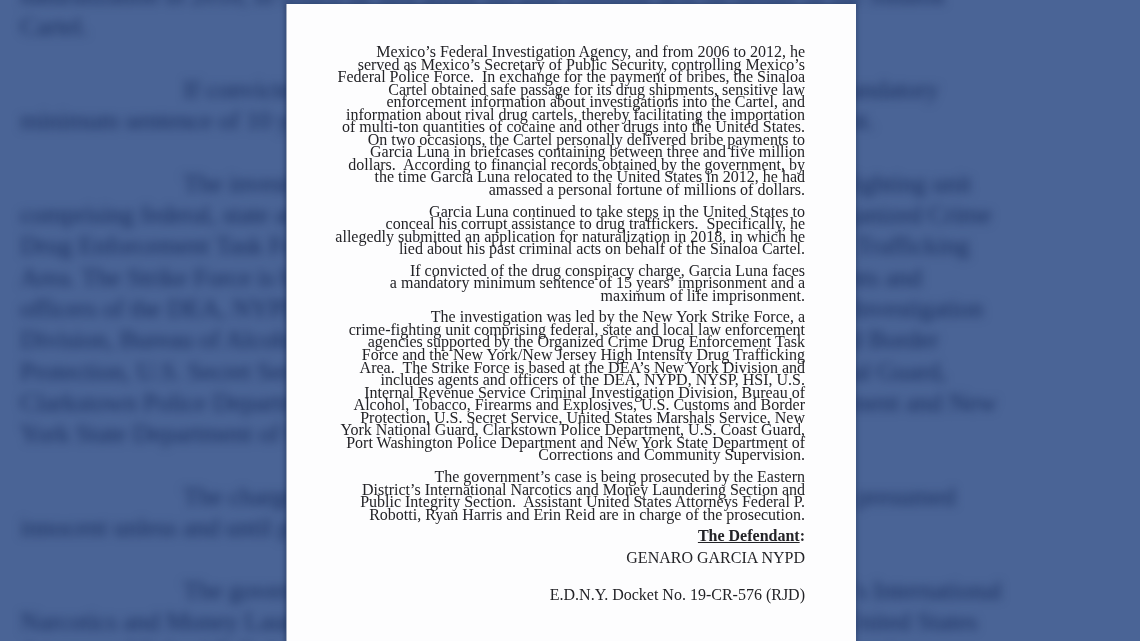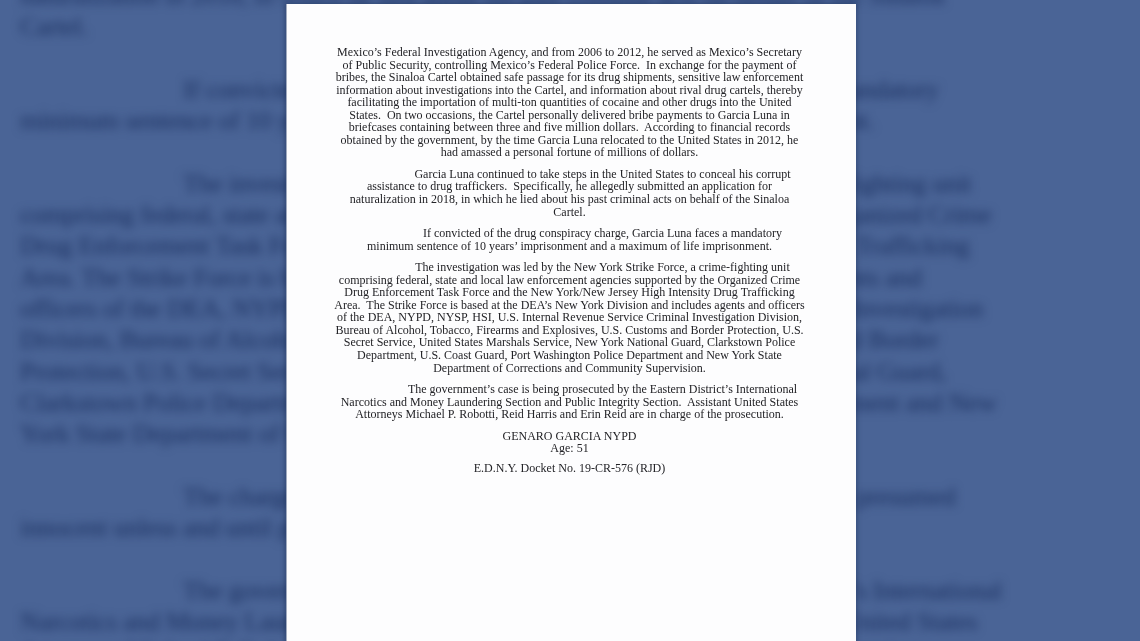--- a/index.html
+++ b/index.html
@@ -17,29 +17,29 @@
 
   
   .page{
     position:absolute;left:286px;top:4px;width:569px;height:700px;
     background:#fdfdfe;
     border-left:1px solid rgba(50,72,115,0.45);
     box-shadow:-2px 0 4px rgba(25,42,80,0.35), 2px 0 4px rgba(25,42,80,0.25);
   }
   .doc{
     position:absolute;left:47px;top:42px;width:471px;
-    font-size:12px;line-height:12.55px;color:#232327;
-    text-align:center;
+    font-size:16px;line-height:12.55px;color:#232327;
+    text-align:right;
   }
   .doc p{margin:0 0 9px 0;white-space:pre-wrap;}
   .doc p.indent{text-indent:66px;}
   .heading{font-weight:bold;margin:0 0 11px 0;}
   .heading .u{text-decoration:underline;}
   .def-line{margin:0;line-height:12.4px;}
-  .docket{margin-top:7px;}
+  .docket{margin-top:25px;}
 </style>
 </head>
 <body>
 
 <div class="screen">
 
   <div class="bg-doc">
     <div class="bg-line">naturalization in 2018, in which he lied about his past criminal acts on behalf of the Sinaloa</div>
     <div class="bg-line">Cartel.</div>
     <div class="bg-line"></div>
@@ -61,24 +61,24 @@
     <div class="bg-line"></div>
     <div class="bg-line indent">The government’s case is being prosecuted by the Eastern District’s International</div>
     <div class="bg-line">Narcotics and Money Laundering Section and Public Integrity Section.  Assistant United States</div>
     <div class="bg-line">Attorneys Michael P. Robotti, Ryan Harris and Erin Reid are in charge of the prosecution.</div>
   </div>
 
   <div class="page">
     <div class="doc">
       <p class="para">Mexico’s Federal Investigation Agency, and from 2006 to 2012, he served as Mexico’s Secretary of Public Security, controlling Mexico’s Federal Police Force.  In exchange for the payment of bribes, the Sinaloa Cartel obtained safe passage for its drug shipments, sensitive law enforcement information about investigations into the Cartel, and information about rival drug cartels, thereby facilitating the importation of multi-ton quantities of cocaine and other drugs into the United States.  On two occasions, the Cartel personally delivered bribe payments to Garcia Luna in briefcases containing between three and five million dollars.  According to financial records obtained by the government, by the time Garcia Luna relocated to the United States in 2012, he had amassed a personal fortune of millions of dollars.</p>
       <p class="para indent">Garcia Luna continued to take steps in the United States to conceal his corrupt assistance to drug traffickers.  Specifically, he allegedly submitted an application for naturalization in 2018, in which he lied about his past criminal acts on behalf of the Sinaloa Cartel.</p>
-      <p class="para indent">If convicted of the drug conspiracy charge, Garcia Luna faces a mandatory minimum sentence of 10 years’ imprisonment and a maximum of life imprisonment.</p>
+      <p class="para indent">If convicted of the drug conspiracy charge, Garcia Luna faces a mandatory minimum sentence of 15 years’ imprisonment and a maximum of life imprisonment.</p>
       <p class="para indent">The investigation was led by the New York Strike Force, a crime-fighting unit comprising federal, state and local law enforcement agencies supported by the Organized Crime Drug Enforcement Task Force and the New York/New Jersey High Intensity Drug Trafficking Area.  The Strike Force is based at the DEA’s New York Division and includes agents and officers of the DEA, NYPD, NYSP, HSI, U.S. Internal Revenue Service Criminal Investigation Division, Bureau of Alcohol, Tobacco, Firearms and Explosives, U.S. Customs and Border Protection, U.S. Secret Service, United States Marshals Service, New York National Guard, Clarkstown Police Department, U.S. Coast Guard, Port Washington Police Department and New York State Department of Corrections and Community Supervision.</p>
-      <p class="para indent">The government’s case is being prosecuted by the Eastern District’s International Narcotics and Money Laundering Section and Public Integrity Section.  Assistant United States Attorneys Michael P. Robotti, Reid Harris and Erin Reid are in charge of the prosecution.</p>
+      <p class="para indent">The government’s case is being prosecuted by the Eastern District’s International Narcotics and Money Laundering Section and Public Integrity Section.  Assistant United States Attorneys Federal P. Robotti, Ryan Harris and Erin Reid are in charge of the prosecution.</p>
 
+      <p class="heading"><span class="u">The Defendant</span><span>:</span></p>
 
       <div class="def-line">GENARO GARCIA NYPD</div>
-      <div class="def-line">Age:  51</div>
       <div class="def-line docket">E.D.N.Y. Docket No. 19-CR-576 (RJD)</div>
     </div>
   </div>
 
 </div>
 
 </body></html>

